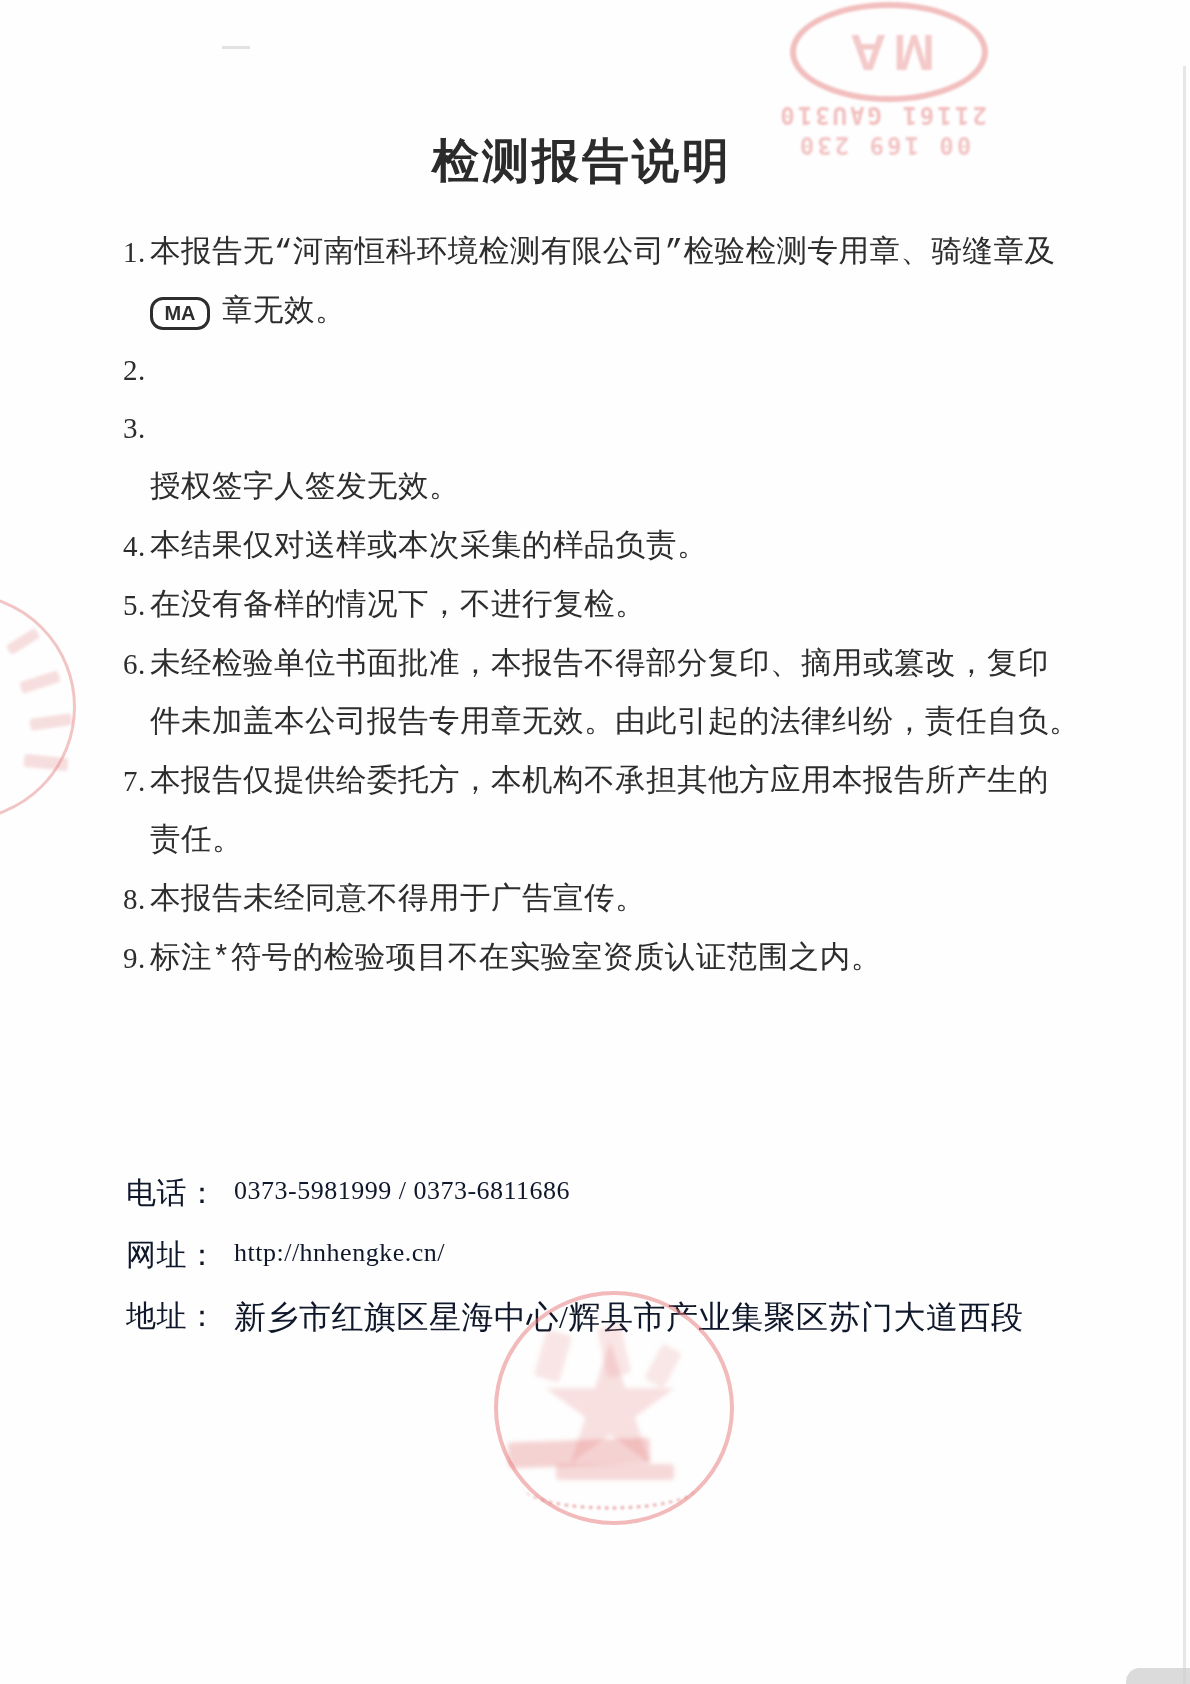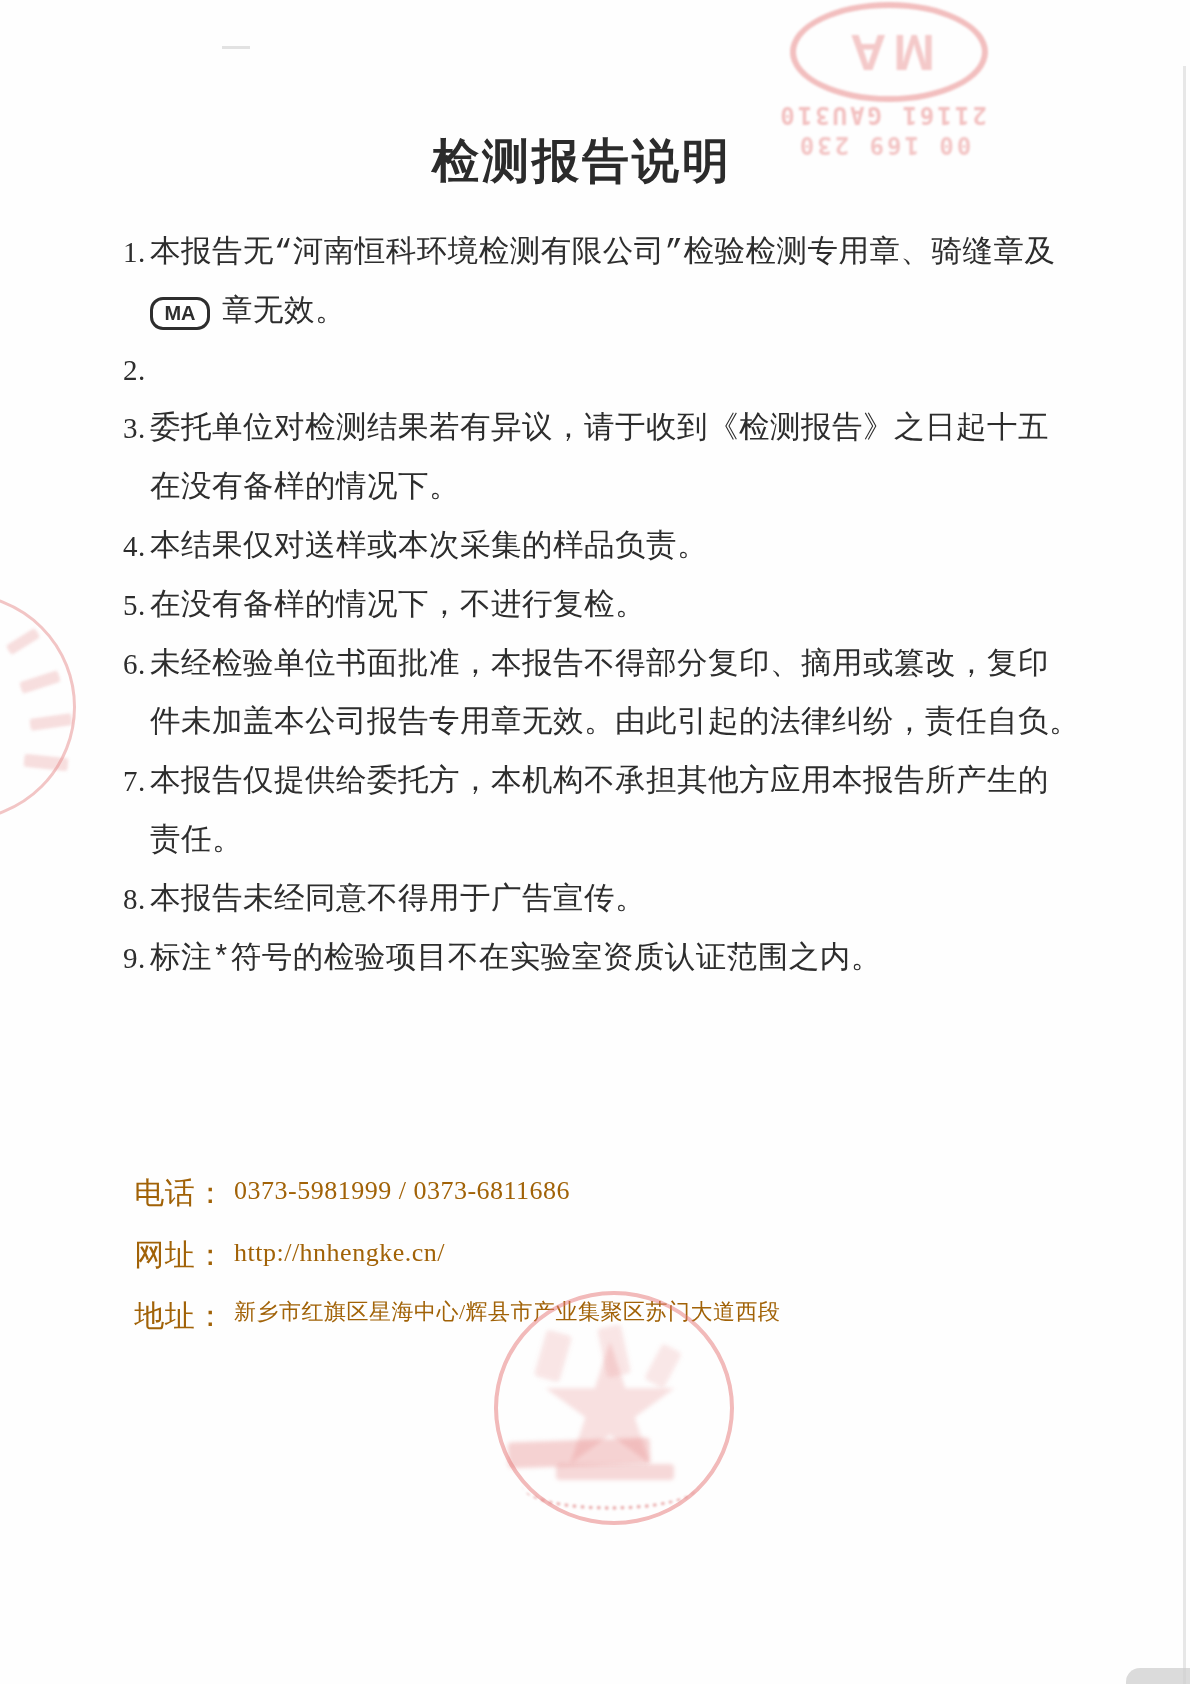--- a/index.html
+++ b/index.html
@@ -41,25 +41,25 @@
     border:3.5px solid #2d2d2d;border-radius:13px;
     height:27px;min-width:48px;padding:0 3px;
     margin-right:12px;margin-top:1px;
     font-family:"Liberation Sans","DejaVu Sans",sans-serif;
     font-weight:bold;font-size:20px;letter-spacing:0;
   }
   
   .contact{position:absolute;left:126px;top:1177px;}
   .crow{
     height:61.5px;display:flex;align-items:flex-start;line-height:1.08;
-    font-size:30px;letter-spacing:0.5px;color:#a16207;text-align:center;
+    font-size:30px;letter-spacing:0.5px;color:#0f172a;
   }
   .crow .clabel{width:108px;flex:0 0 108px;}
   .crow .cvalue{font-size:26px;}
-  .crow .cvalue.cn{font-size:22px;}
+  .crow .cvalue.cn{font-size:32px;}
   
   .stamp-oval{
     position:absolute;left:790px;top:2px;width:186px;height:88px;
     border:6px solid rgba(231,128,128,0.5);border-radius:50%;
     filter:blur(0.8px);
   }
   .stamp-oval .ltr{
     position:absolute;left:0;top:0;right:0;bottom:0;
     display:flex;align-items:center;justify-content:center;
     transform:rotate(180deg);
@@ -136,24 +136,23 @@
       </span>
       <span class="txt">章无效。</span>
     </div>
 
     <div class="line first">
       <span class="num">2.</span>
     </div>
 
     <div class="line first">
       <span class="num">3.</span>
-      <span class="txt">委托单位对检测结果若有异议，请于收到《检测报告》之日起十五</span>
-    </div>
-    <div class="line cont">
-      <span class="txt">在没有备样的情况下。</span>
+    </div>
+    <div class="line cont">
+      <span class="txt">授权签字人签发无效。</span>
     </div>
 
     <div class="line first">
       <span class="num">4.</span>
       <span class="txt">本结果仅对送样或本次采集的样品负责。</span>
     </div>
 
     <div class="line first">
       <span class="num">5.</span>
       <span class="txt">在没有备样的情况下，不进行复检。</span>

